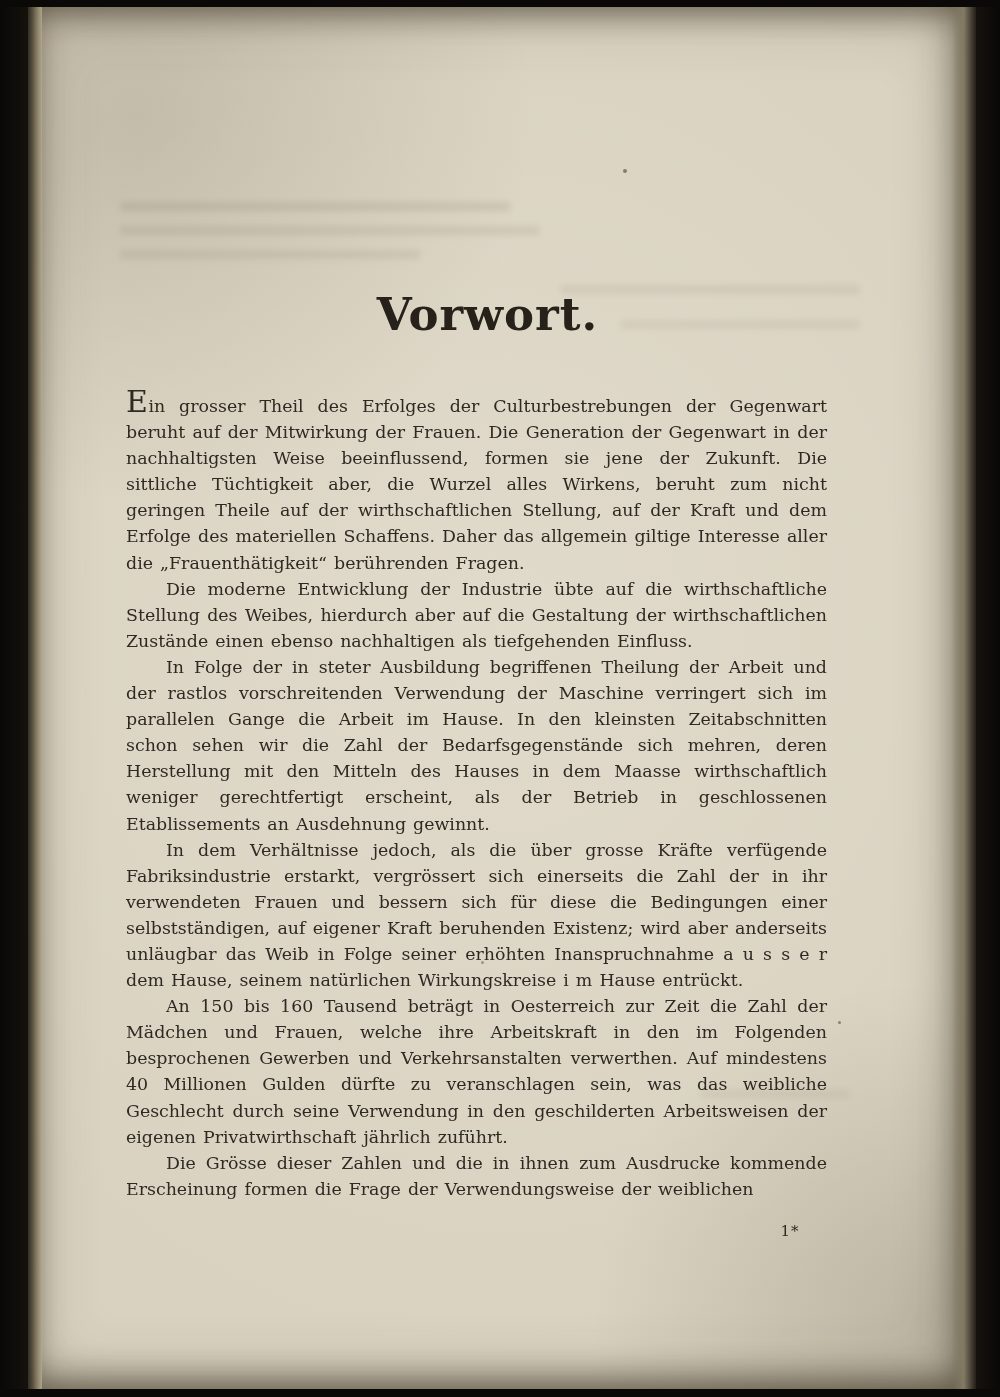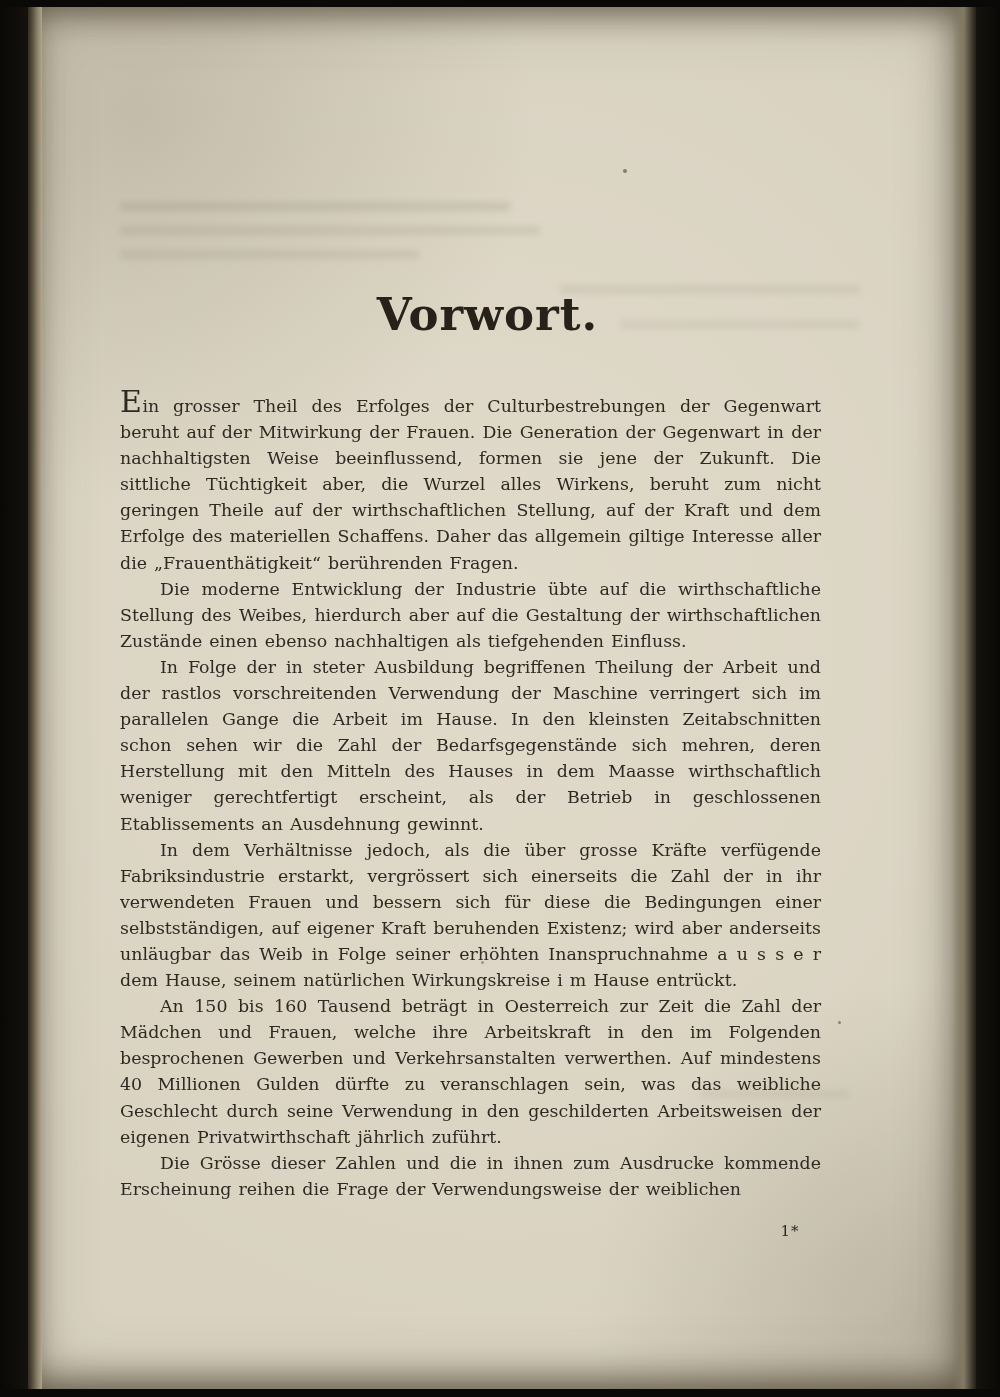--- a/index.html
+++ b/index.html
@@ -87,21 +87,21 @@
     margin: 0;
     text-align: center;
     font-family: "DejaVu Serif", serif;
     font-weight: bold;
     font-size: 45px;
     letter-spacing: 1px;
     color: #262219;
   }
   .body-text {
     position: absolute;
-    left: 120px;
+    left: 126px;
     top: 389px;
     width: 701px;
     font-size: 17.4px;
     line-height: 26.1px;
     color: #2e2a22;
     text-align: justify;
     word-spacing: 1.5px;
   }
   .body-text p {
     margin: 0;
@@ -150,18 +150,18 @@
   <div class="speck s3"></div>
 
   <h1 class="page-title">Vorwort.</h1>
 
   <div class="body-text">
     <p><span class="dropcap">E</span><span>in grosser Theil des Erfolges der Culturbestrebungen der Gegenwart beruht auf der Mitwirkung der Frauen. Die Generation der Gegenwart in der nachhaltigsten Weise beeinflussend, formen sie jene der Zukunft. Die sittliche Tüchtigkeit aber, die Wurzel alles Wirkens, beruht zum nicht geringen Theile auf der wirthschaftlichen Stellung, auf der Kraft und dem Erfolge des materiellen Schaffens. Daher das allgemein giltige Interesse aller die „Frauenthätigkeit“ berührenden Fragen.</span></p>
     <p class="indent">Die moderne Entwicklung der Industrie übte auf die wirthschaftliche Stellung des Weibes, hierdurch aber auf die Gestaltung der wirthschaftlichen Zustände einen ebenso nachhaltigen als tiefgehenden Einfluss.</p>
     <p class="indent">In Folge der in steter Ausbildung begriffenen Theilung der Arbeit und der rastlos vorschreitenden Verwendung der Maschine verringert sich im parallelen Gange die Arbeit im Hause. In den kleinsten Zeitabschnitten schon sehen wir die Zahl der Bedarfsgegenstände sich mehren, deren Herstellung mit den Mitteln des Hauses in dem Maasse wirthschaftlich weniger gerechtfertigt erscheint, als der Betrieb in geschlossenen Etablissements an Ausdehnung gewinnt.</p>
     <p class="indent">In dem Verhältnisse jedoch, als die über grosse Kräfte verfügende Fabriksindustrie erstarkt, vergrössert sich einerseits die Zahl der in ihr verwendeten Frauen und bessern sich für diese die Bedingungen einer selbstständigen, auf eigener Kraft beruhenden Existenz; wird aber anderseits unläugbar das Weib in Folge seiner erhöhten Inanspruchnahme a u s s e r dem Hause, seinem natürlichen Wirkungskreise i m Hause entrückt.</p>
     <p class="indent">An 150 bis 160 Tausend beträgt in Oesterreich zur Zeit die Zahl der Mädchen und Frauen, welche ihre Arbeitskraft in den im Folgenden besprochenen Gewerben und Verkehrsanstalten verwerthen. Auf mindestens 40 Millionen Gulden dürfte zu veranschlagen sein, was das weibliche Geschlecht durch seine Verwendung in den geschilderten Arbeitsweisen der eigenen Privatwirthschaft jährlich zuführt.</p>
-    <p class="indent">Die Grösse dieser Zahlen und die in ihnen zum Ausdrucke kommende Erscheinung reihen die Frage der Verwendungsweise der weiblichen</p>
+    <p class="indent">Die Grösse dieser Zahlen und die in ihnen zum Ausdrucke kommende Erscheinung formen die Frage der Verwendungsweise der weiblichen</p>
   </div>
 
   <div class="page-number">1*</div>
 
 </div>
 
 </body></html>

